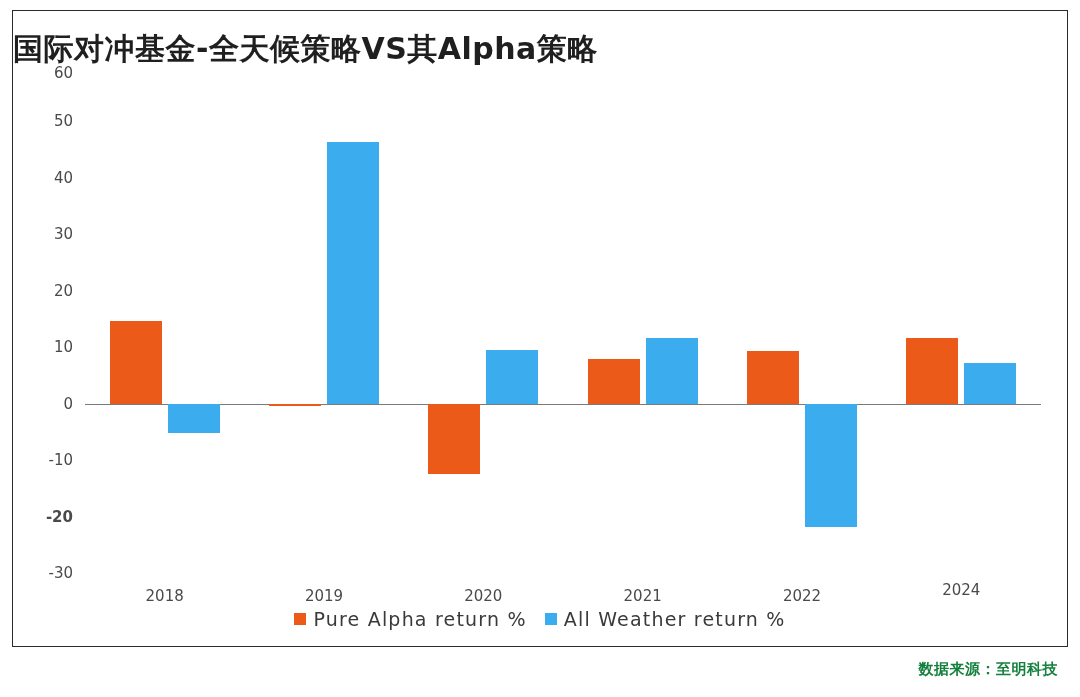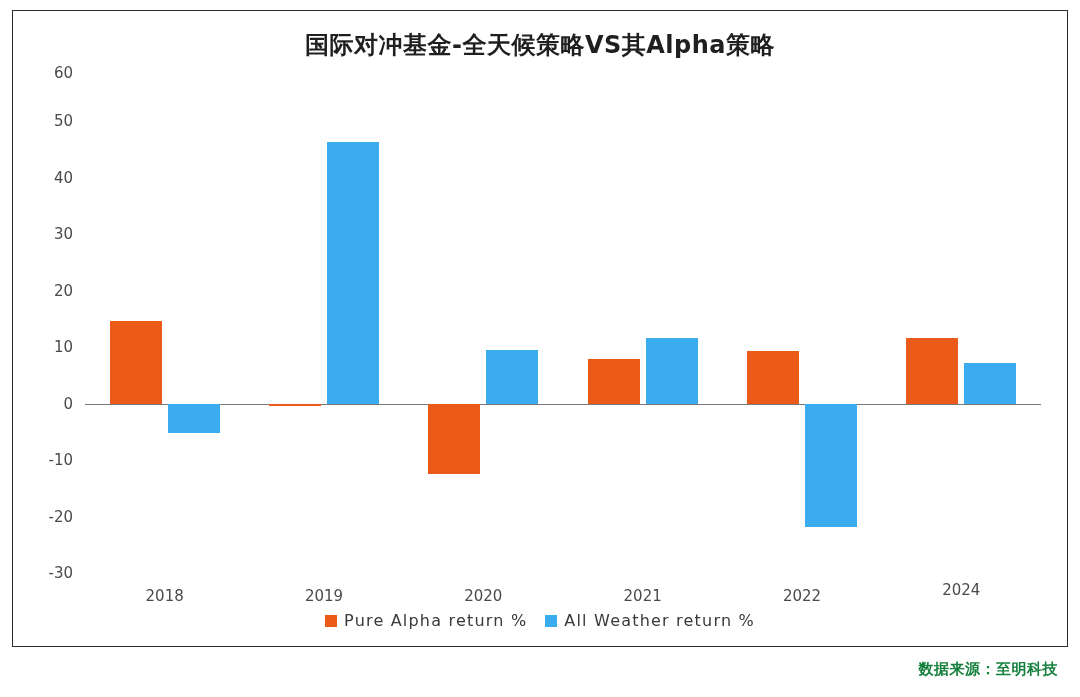--- a/index.html
+++ b/index.html
@@ -32,22 +32,21 @@
     border: 1.5px solid #2b2b2b;
     box-sizing: border-box;
     background: #ffffff;
   }
 
   #chart-title {
     position: absolute;
     left: 0;
     top: 18px;
     width: 100%;
-    text-align: center;
-    font-size: 24px;
+    font-size: 30px;
     font-weight: 700;
     letter-spacing: 0.5px;
     color: #1f1f1f;
     font-family: "DejaVu Sans", "Liberation Sans", sans-serif;
   }
 
   
   #plot {
     position: absolute;
     left: 72px;   
@@ -116,21 +115,21 @@
     width: 100%;
     display: flex;
     justify-content: center;
     align-items: center;
     gap: 18px;
   }
   .legend-item {
     display: flex;
     align-items: center;
     gap: 7px;
-    font-size: 16px;
+    font-size: 19px;
     color: #3a3a3a;
     letter-spacing: 1.2px;
     font-family: "DejaVu Sans", "Liberation Sans", sans-serif;
   }
   .legend-swatch {
     width: 12px;
     height: 12px;
     display: inline-block;
     flex: none;
   }
@@ -159,21 +158,21 @@
     <div id="plot">
       <div id="y-axis">
           <div class="y-tick-label" style="top: 8px;">60</div>
           <div class="y-tick-label" style="top: 56.4444px;">50</div>
           <div class="y-tick-label" style="top: 112.889px;">40</div>
           <div class="y-tick-label" style="top: 169.333px;">30</div>
           <div class="y-tick-label" style="top: 225.778px; margin-left: 16px;">20</div>
           <div class="y-tick-label" style="top: 282.222px;">10</div>
           <div class="y-tick-label" style="top: 338.667px;">0</div>
           <div class="y-tick-label" style="top: 395.111px;">-10</div>
-          <div class="y-tick-label" style="top: 451.556px;">-20</div>
+          <div class="y-tick-label" style="top: 451.556px; font-weight: bold;">-20</div>
           <div class="y-tick-label" style="top: 508px;">-30</div>
         </div>
       <div id="zero-line" style="top: 338.667px;"></div>
       <div id="groups">
           <div class="group">
             <div class="bar series-0" style="background: rgb(235, 90, 24); height: 82.4089px; top: 256.258px;"></div>
             <div class="bar series-1" style="background: rgb(59, 172, 238); height: 29.3511px; top: 338.667px;"></div>
             <div class="x-tick-label" style="top: 522px;">2018</div>
           </div>
           <div class="group">

